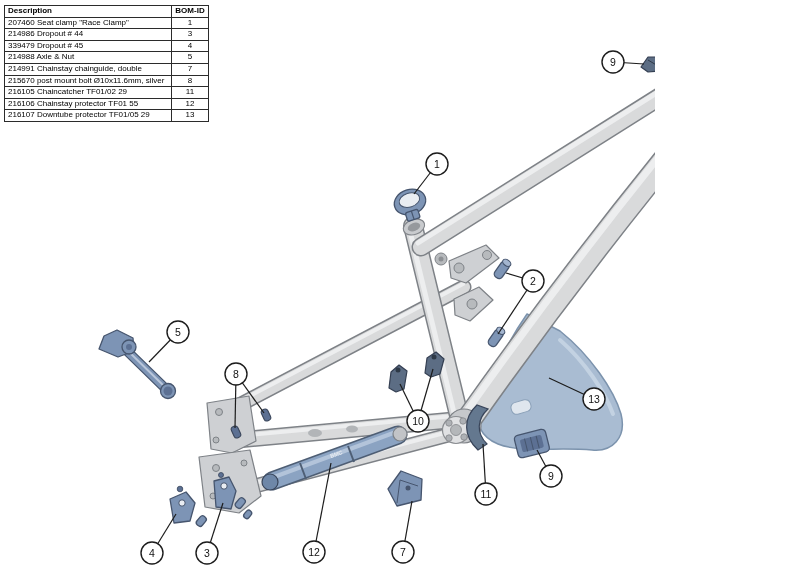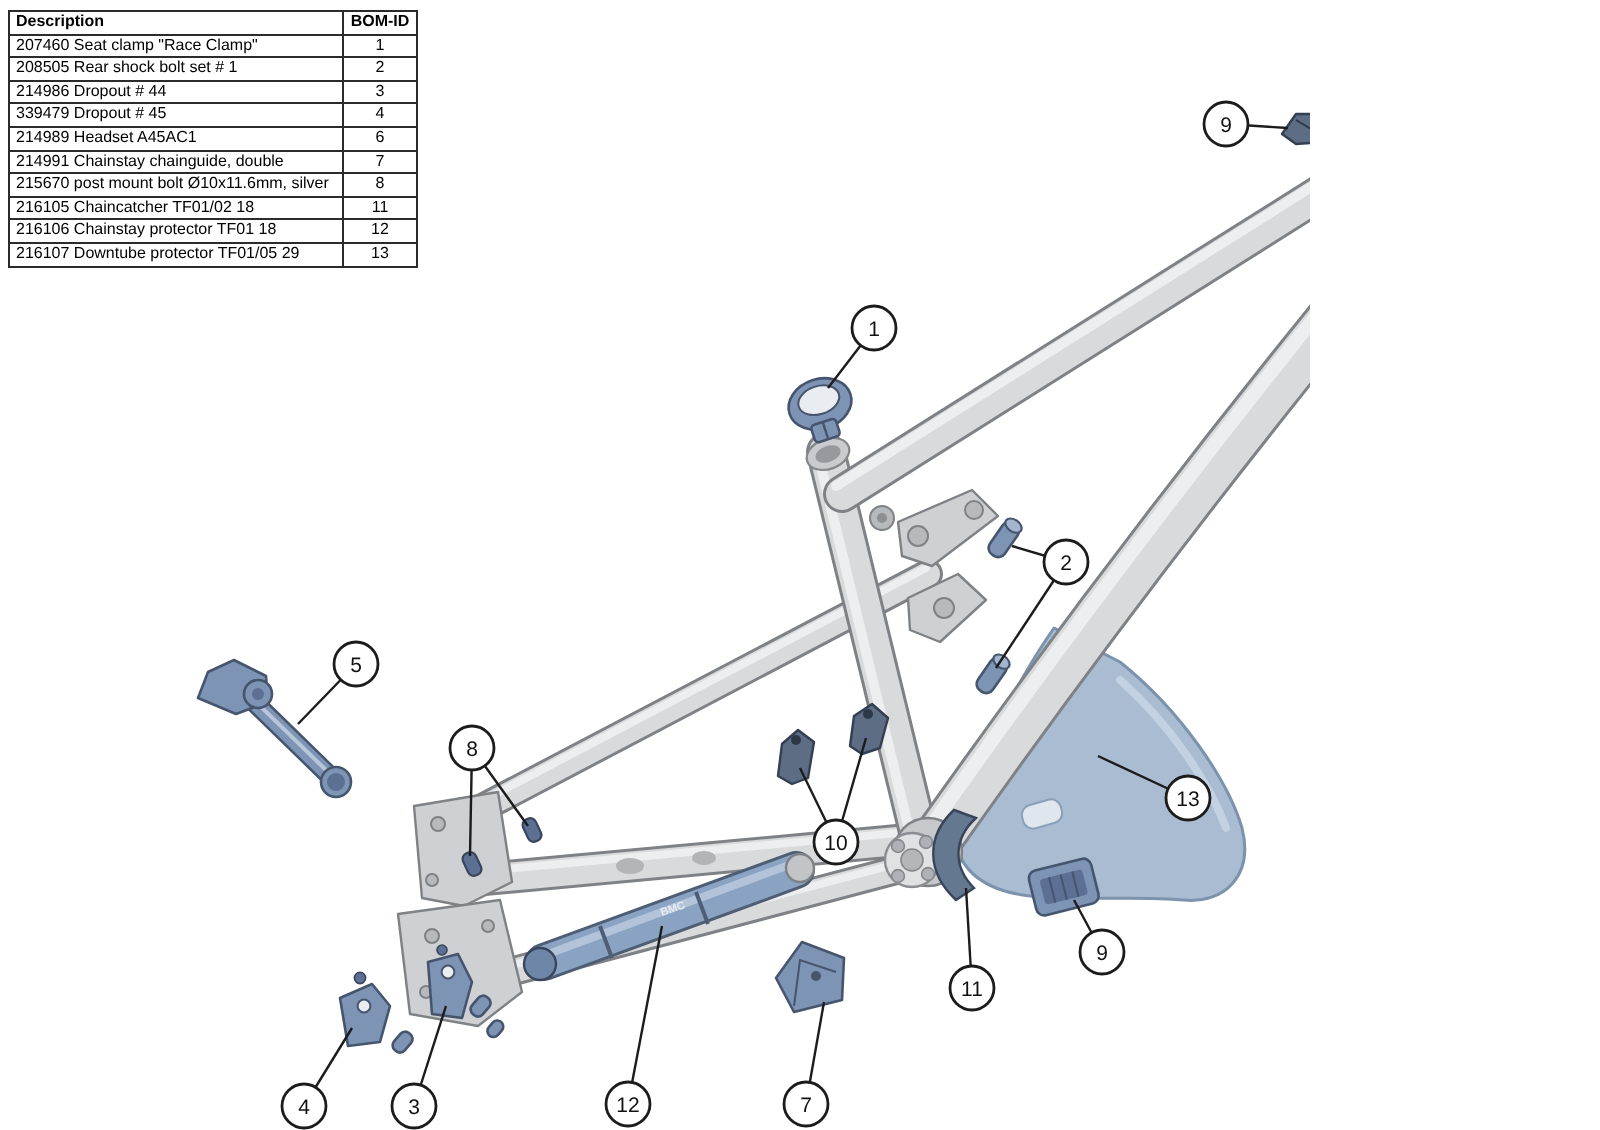--- a/index.html
+++ b/index.html
@@ -44,49 +44,45 @@
         <th class="desc">Description</th>
         <th class="bomid">BOM-ID</th>
       </tr>
     </thead>
     <tbody>
         <tr>
           <td class="desc">207460 Seat clamp "Race Clamp"</td>
           <td class="bomid">1</td>
         </tr>
         <tr>
-          <td class="desc">208505 Rear shock bolt set # 1</td>
-          <td class="bomid">2</td>
-        </tr>
-        <tr>
           <td class="desc">214986 Dropout # 44</td>
           <td class="bomid">3</td>
         </tr>
         <tr>
           <td class="desc">339479 Dropout # 45</td>
           <td class="bomid">4</td>
         </tr>
         <tr>
-          <td class="desc">214989 Headset A45AC1</td>
-          <td class="bomid">6</td>
+          <td class="desc">214988 Axle &amp; Nut</td>
+          <td class="bomid">5</td>
         </tr>
         <tr>
           <td class="desc">214991 Chainstay chainguide, double</td>
           <td class="bomid">7</td>
         </tr>
         <tr>
           <td class="desc">215670 post mount bolt Ø10x11.6mm, silver</td>
           <td class="bomid">8</td>
         </tr>
         <tr>
-          <td class="desc">216105 Chaincatcher TF01/02 18</td>
+          <td class="desc">216105 Chaincatcher TF01/02 29</td>
           <td class="bomid">11</td>
         </tr>
         <tr>
-          <td class="desc">216106 Chainstay protector TF01 18</td>
+          <td class="desc">216106 Chainstay protector TF01 55</td>
           <td class="bomid">12</td>
         </tr>
         <tr>
           <td class="desc">216107 Downtube protector TF01/05 29</td>
           <td class="bomid">13</td>
         </tr>
       </tbody>
   </table>
 
   <svg class="diagram-svg" width="800" height="565" viewBox="0 0 800 565">

